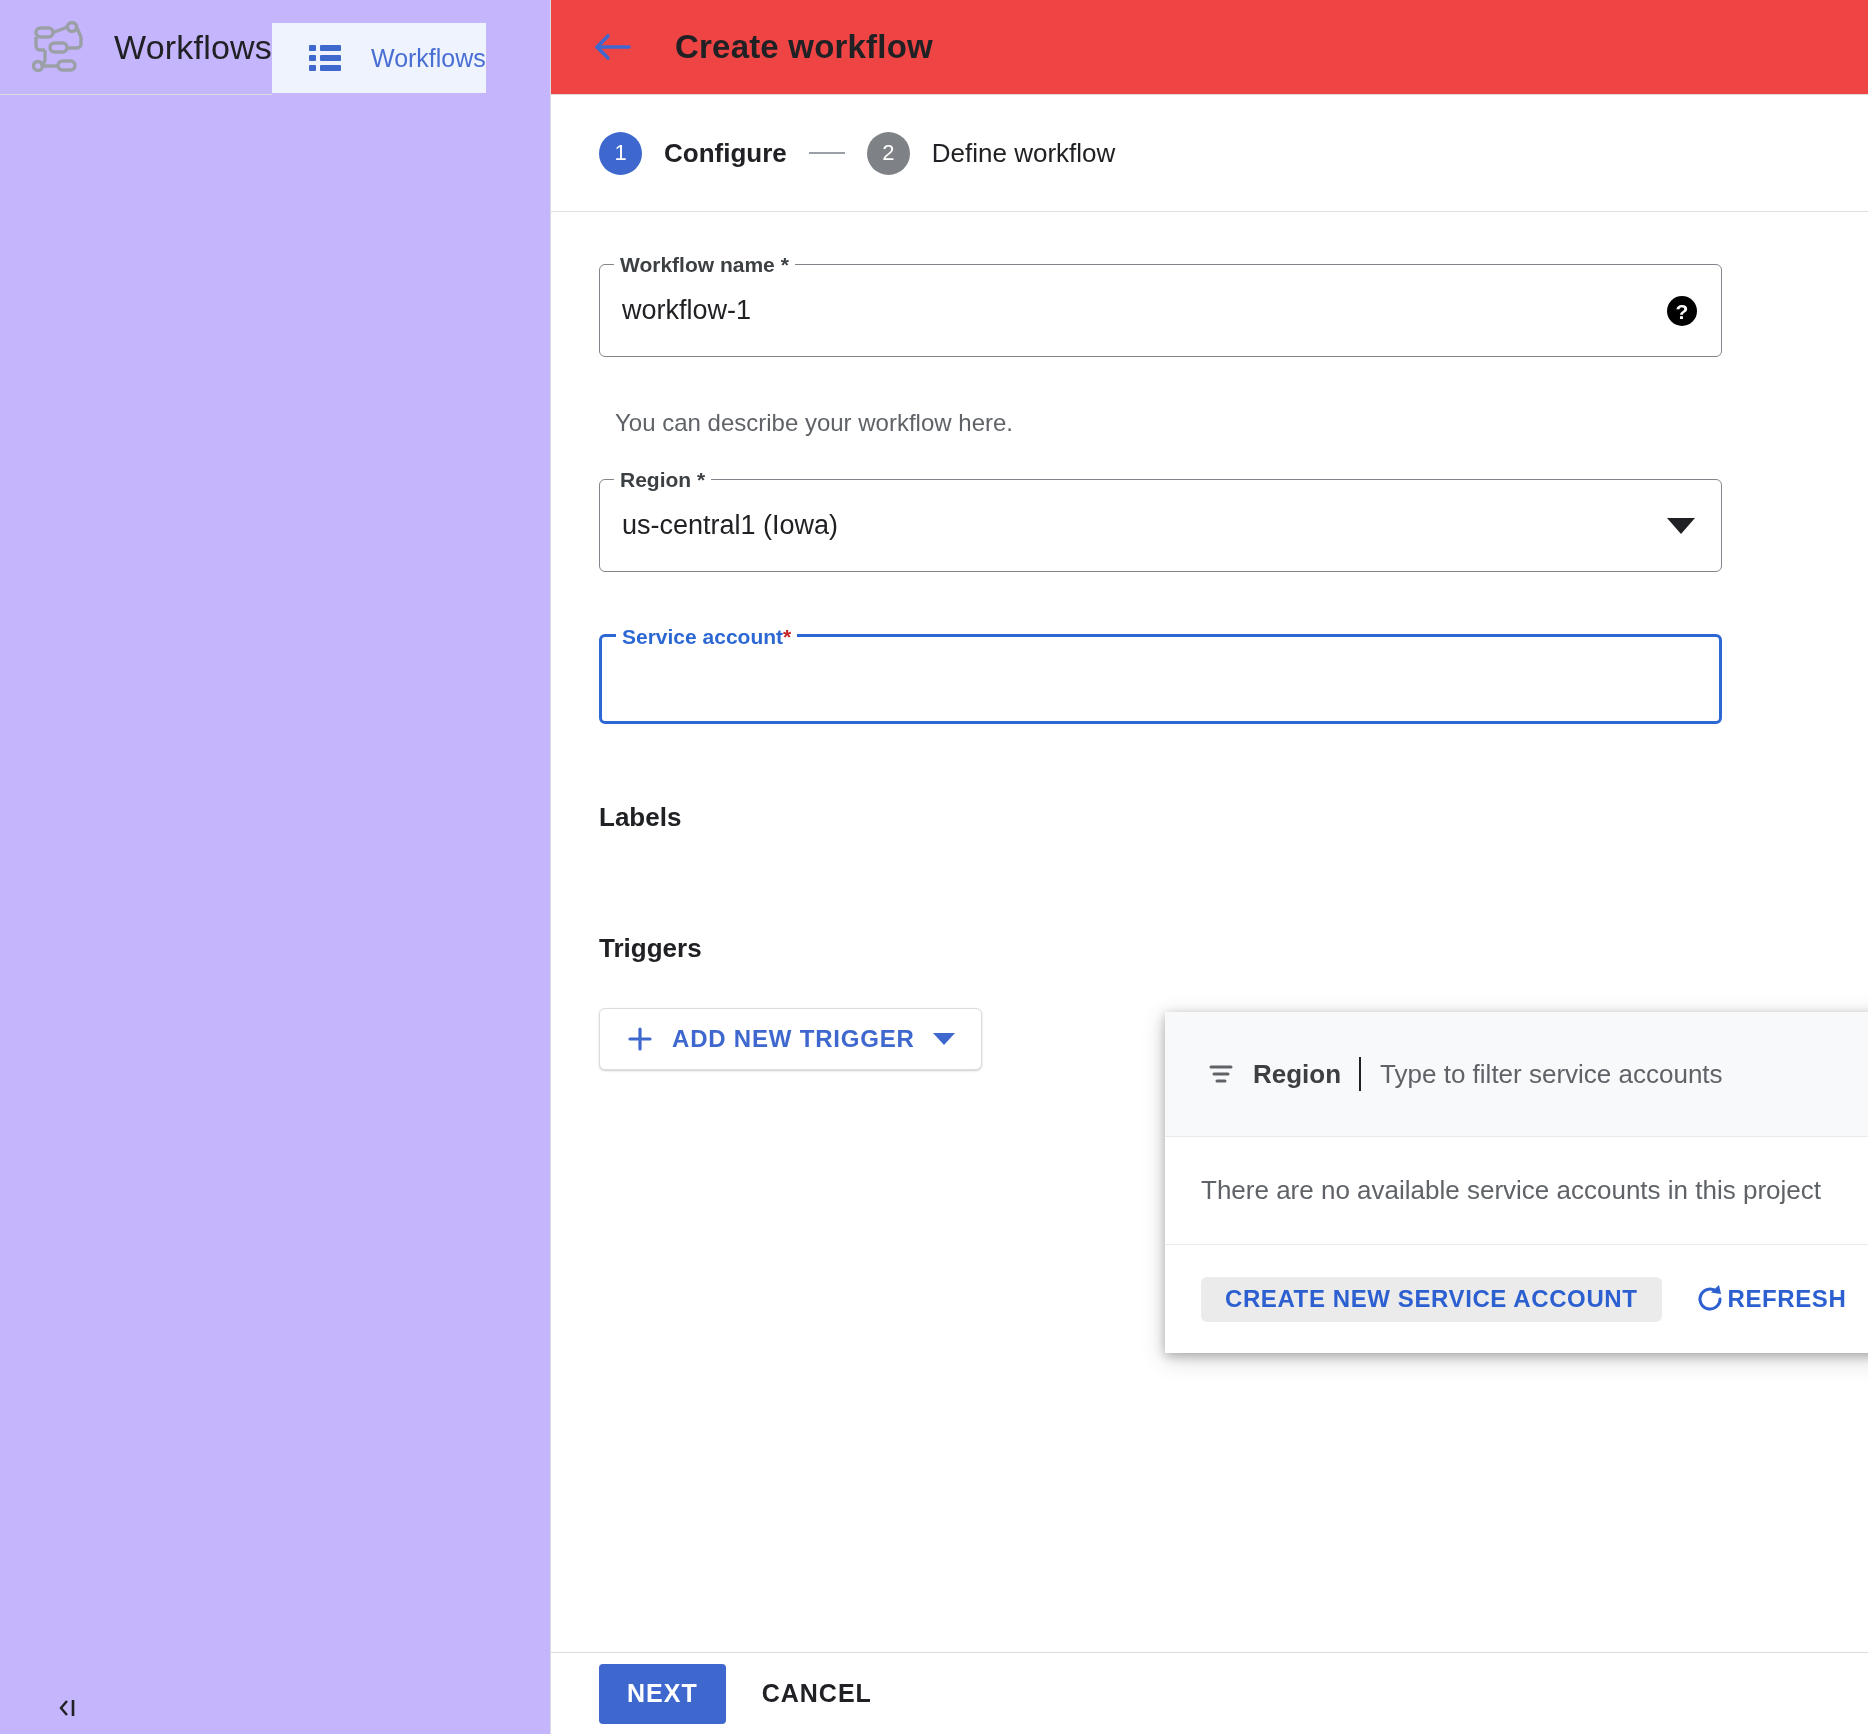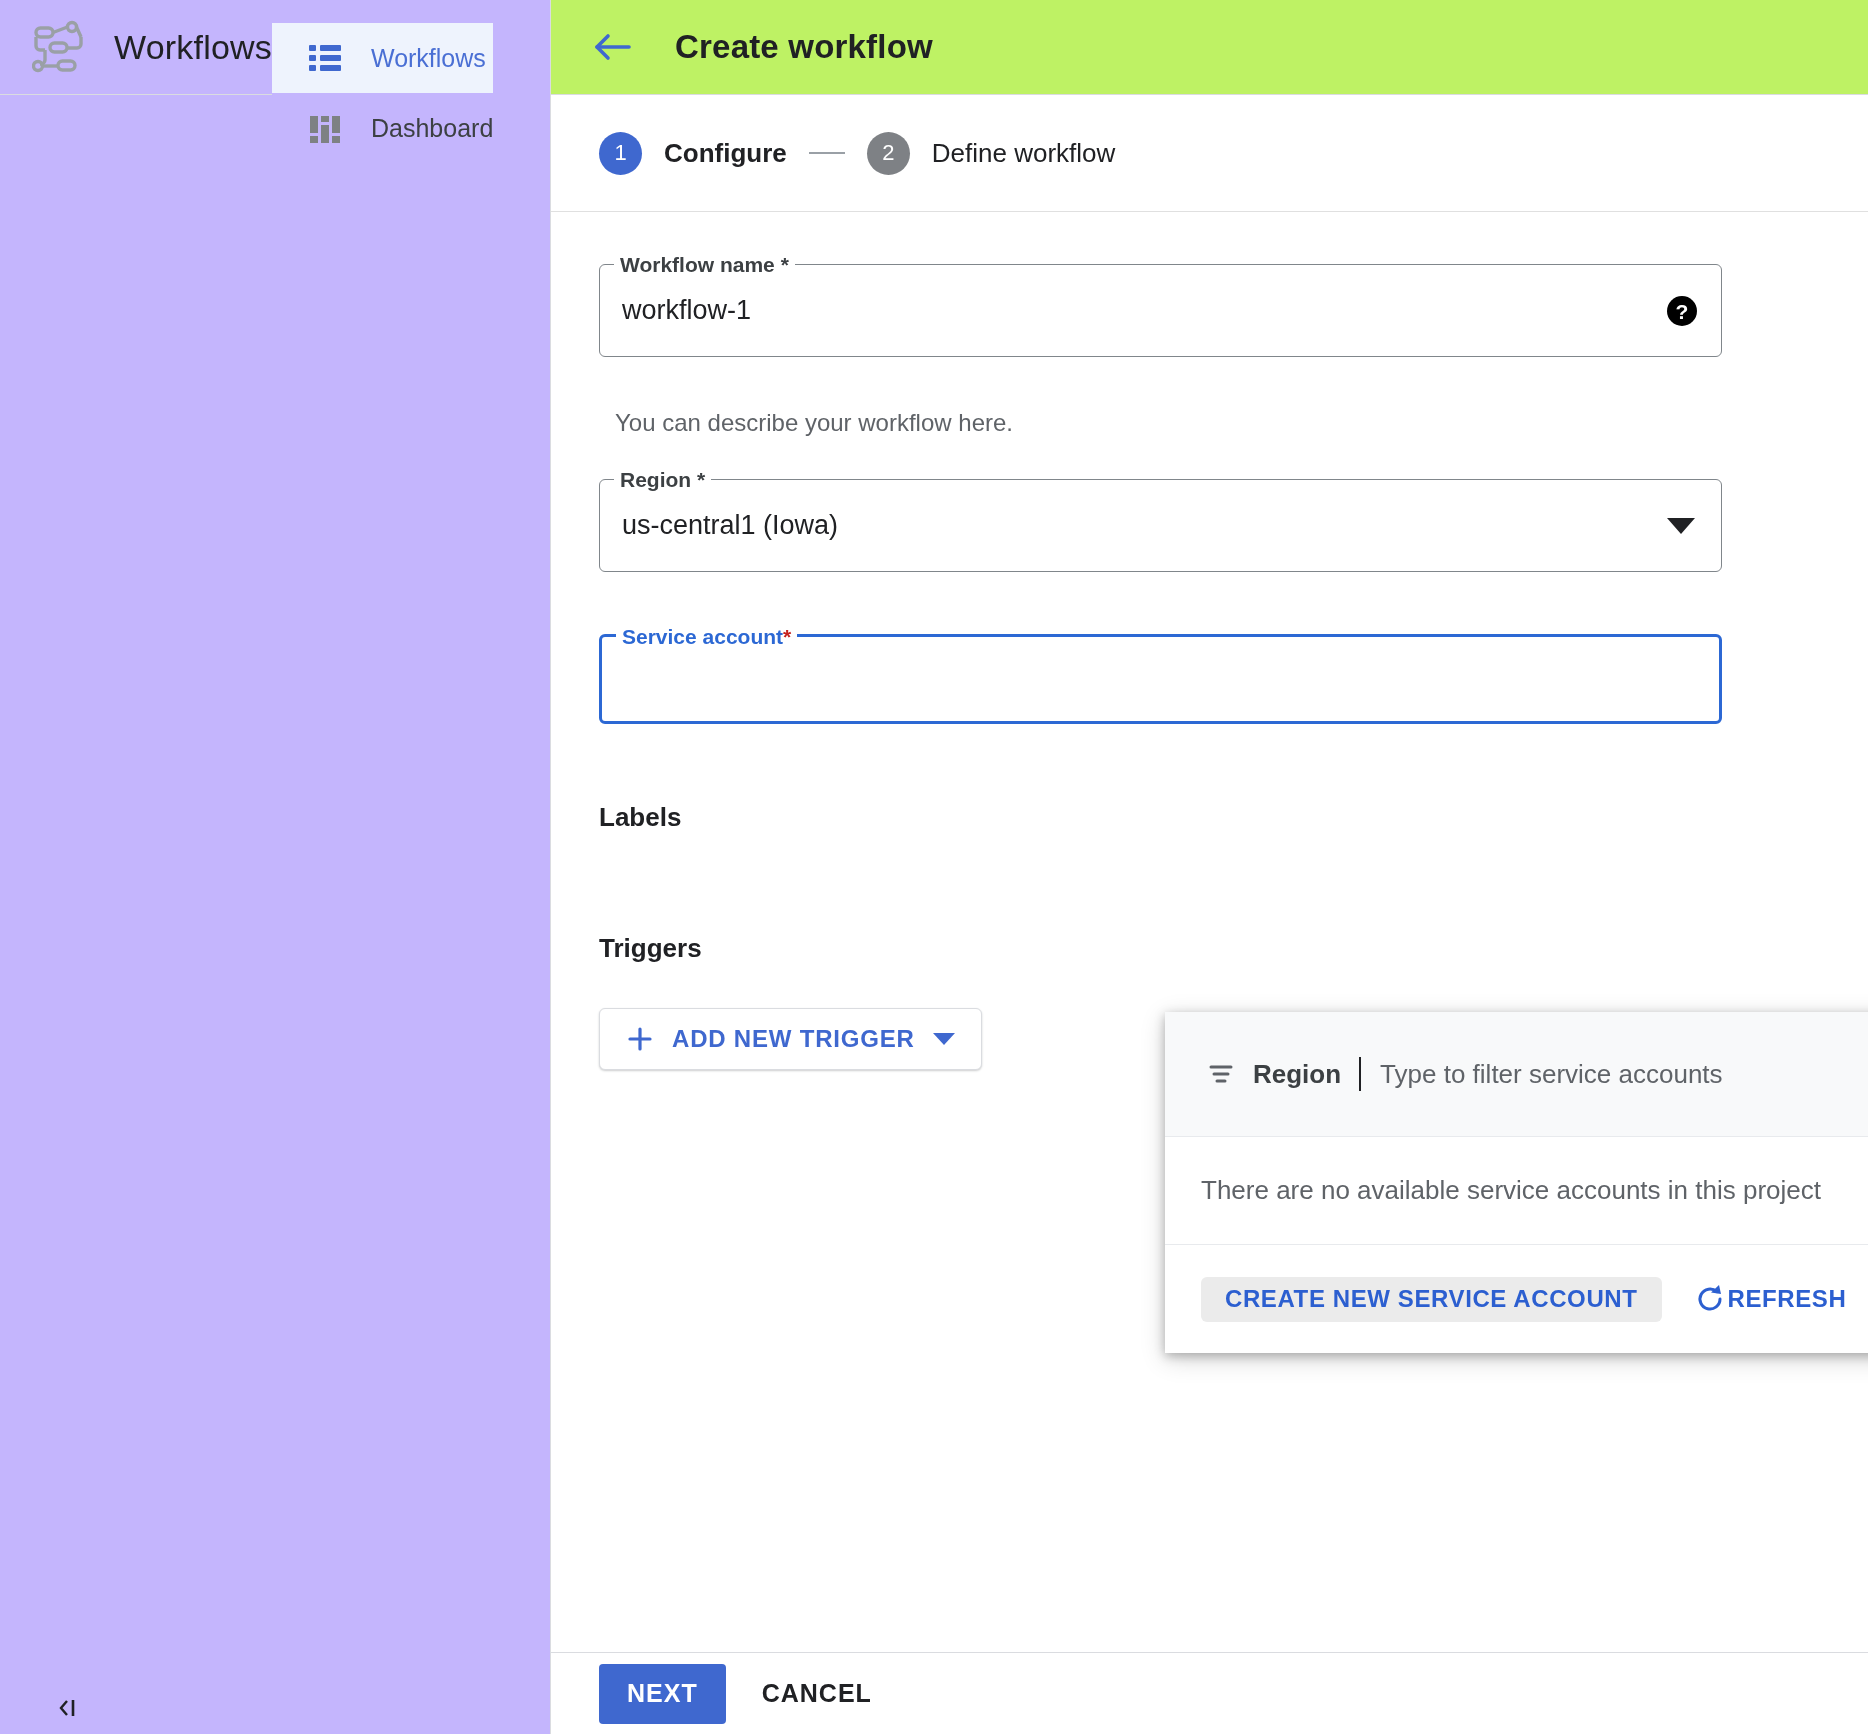--- a/index.html
+++ b/index.html
@@ -70,21 +70,21 @@
     position: relative;
   }
   .main-header {
     height: 95px;
     flex: 0 0 95px;
     display: flex;
     align-items: center;
     gap: 40px;
     padding-left: 40px;
     border-bottom: 1px solid #dadce0;
-    background: #bef264;
+    background: #ef4444;
   }
   .back-arrow { width: 44px; height: 44px; cursor: pointer; flex: 0 0 44px; }
   .main-title { font-size: 33px; color: #202124; letter-spacing: .2px; }
 
   .stepper {
     height: 117px;
     flex: 0 0 117px;
     display: flex;
     align-items: center;
     padding-left: 48px;
@@ -361,35 +361,20 @@
               <rect x="2" y="15" width="7" height="6" rx="1"></rect>
               <rect x="13" y="15" width="21" height="6" rx="1"></rect>
               <rect x="2" y="25" width="7" height="6" rx="1"></rect>
               <rect x="13" y="25" width="21" height="6" rx="1"></rect>
             </g>
           </svg>
         </span>
         <span class="lbl">Workflows</span>
       </div>
 
-      <div class="sb-item">
-        <span class="ico">
-          <svg viewBox="0 0 36 36" width="36" height="36">
-            <g fill="#7e8184">
-              <rect x="3" y="6" width="8" height="17"></rect>
-              <rect x="3" y="26" width="8" height="7"></rect>
-              <rect x="14" y="6" width="8" height="6"></rect>
-              <rect x="14" y="15" width="8" height="18"></rect>
-              <rect x="25" y="6" width="8" height="17"></rect>
-              <rect x="25" y="26" width="8" height="7"></rect>
-            </g>
-          </svg>
-        </span>
-        <span class="lbl">Dashboard</span>
-      </div>
     </nav>
 
     <div class="sb-collapse">
       <svg viewBox="0 0 28 28" width="28" height="28">
         <polyline points="13,7 7,14 13,21" fill="none" stroke="#202124" stroke-width="2.4"></polyline>
         <line x1="19" y1="6" x2="19" y2="22" stroke="#202124" stroke-width="2.6"></line>
       </svg>
     </div>
   </aside>
 

